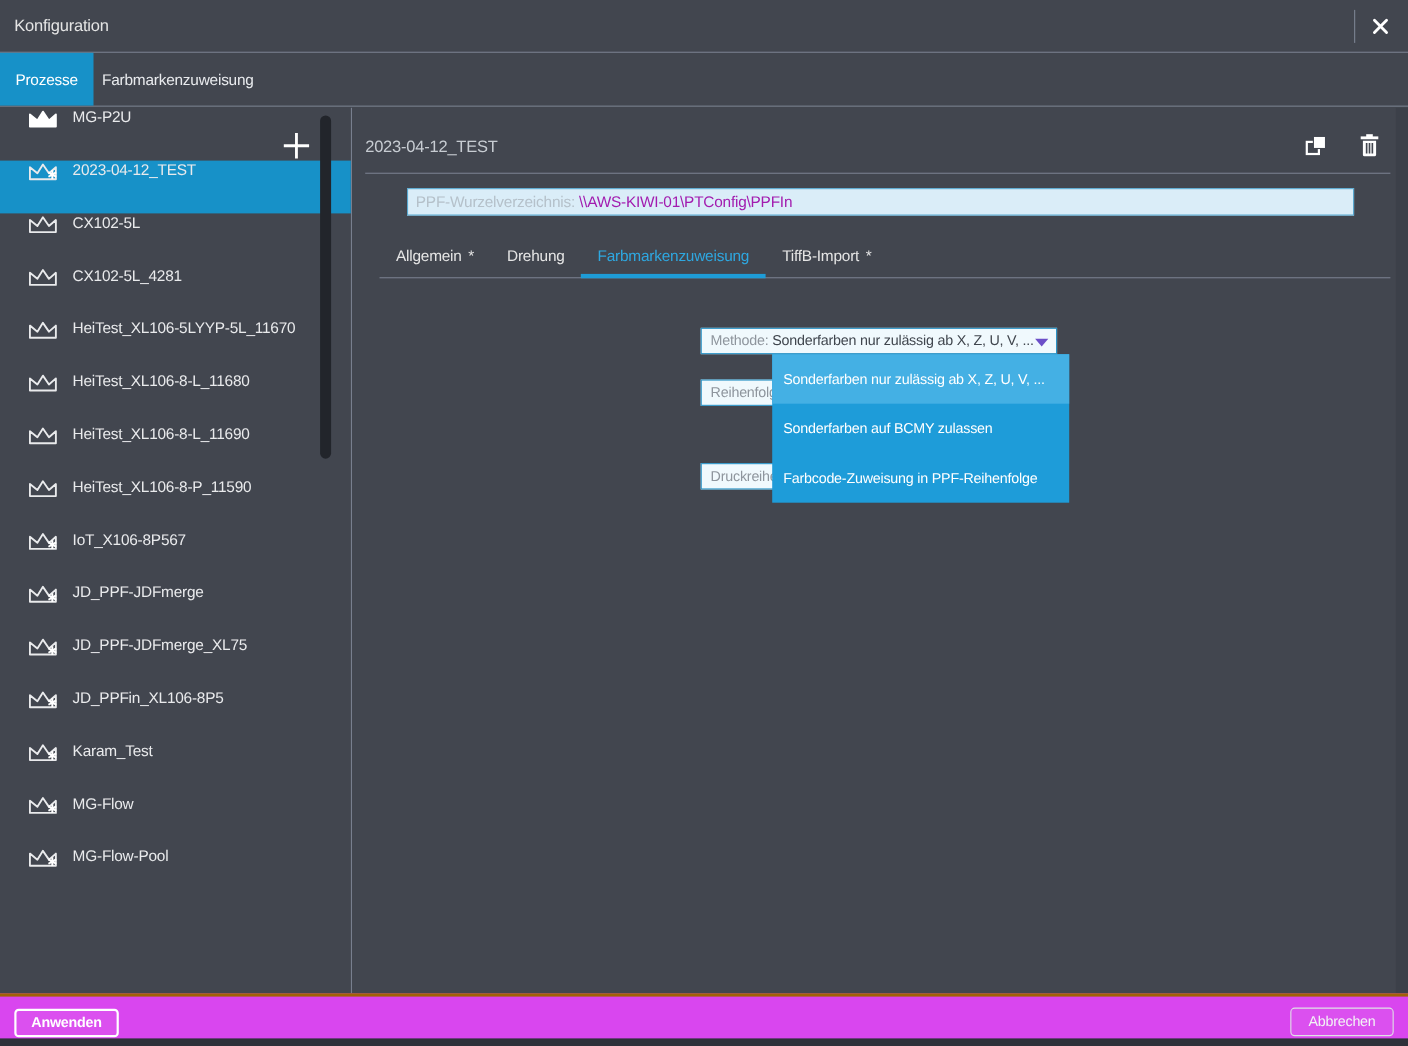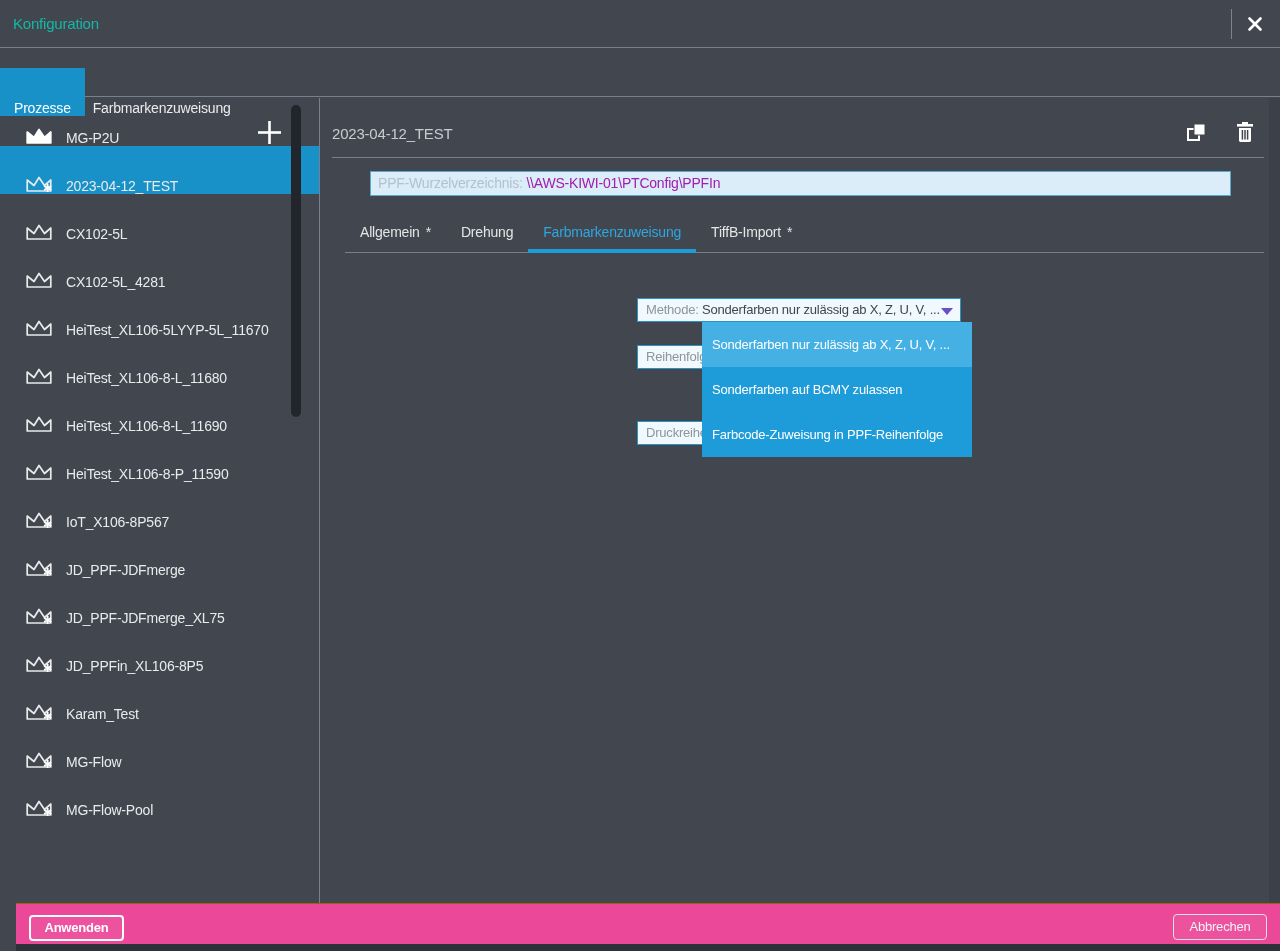--- a/index.html
+++ b/index.html
@@ -3,36 +3,36 @@
 <meta charset="utf-8">
 <style>
   * { margin:0; padding:0; box-sizing:border-box; }
   html,body { width:1280px; height:951px; background:#2e313a; }
   body { font-family:"Liberation Sans", sans-serif; letter-spacing:-0.2px; cursor:default; }
 
   .dialog { position:relative; width:1280px; height:951px; background:#42464f; overflow:hidden; }
 
   
   .titlebar { position:relative; height:48px; border-bottom:1px solid #787f8e; }
-  .win-title { position:absolute; left:13px; top:15px; font-size:15px; color:#14b8a6; }
+  .win-title { position:absolute; left:13px; top:15px; font-size:15px; color:#e5e5e5; }
   .title-divider { position:absolute; right:48px; top:9px; width:1px; height:30px; background:#7c8392; }
   .close-btn { position:absolute; right:13px; top:12px; width:24px; height:24px; display:flex; align-items:center; justify-content:center; cursor:pointer; }
 
   
   .tabbar { position:relative; height:49px; border-bottom:1px solid #787f8e; display:flex; }
-  .tab { height:100%; display:flex; align-items:flex-end; padding:0 14px; font-size:14px; color:#e9ebee; cursor:pointer;margin-top:20px; }
+  .tab { height:100%; display:flex; align-items:center; padding:0 14px; font-size:14px; color:#e9ebee; cursor:pointer; }
   .tab.active { background:#1791c8; color:#ffffff; }
   .tab + .tab { padding:0 16px 0 8px; }
 
   
   .body { position:absolute; top:98px; bottom:48px; left:0; right:0; display:flex; }
 
   
   .sidebar { position:relative; width:320px; border-right:1px solid #787f8e; overflow:hidden; }
-  .side-item { position:relative; height:48px; display:flex; align-items:flex-end; padding-left:26px; cursor:pointer; }
+  .side-item { position:relative; height:48px; display:flex; align-items:flex-start; padding-left:26px; cursor:pointer; }
   .side-item.selected { background:#1791c8; }
   .icon-wrap { position:relative; width:26px; height:20px; margin-right:14px; flex:0 0 auto; }
   .chart-icon { display:block; }
   .mod-star { position:absolute; left:17px; top:9px; color:#ffffff; font-size:11px; line-height:11px; }
   .side-label { font-size:14px; color:#e9eaec; white-space:nowrap; }
   .add-btn { position:absolute; left:256px; top:21px; width:27px; height:27px; cursor:pointer; }
   .side-scrollbar { position:absolute; left:291px; top:7px; width:10px; height:312px; border-radius:5px; background:#22252b; }
 
   
   .main { position:relative; flex:1; }
@@ -62,21 +62,21 @@
   .field-druckreihenfolge { left:317px; top:323px; width:324px; z-index:1; }
   .lf-label { color:#8e959d; }
   .lf-value { color:#40464e; }
   .dd-arrow { position:absolute; right:7px; top:9px; width:0; height:0; border-left:6px solid transparent; border-right:6px solid transparent; border-top:7px solid #6b4fc8; }
 
   .dd-panel { position:absolute; left:382px; top:224px; width:270px; z-index:5; background:#1e9cd9; }
   .dd-option { height:45px; line-height:45px; padding-left:10px; font-size:13px; color:#ffffff; white-space:nowrap; overflow:hidden; cursor:pointer; }
   .dd-option.highlighted { background:#44b0e4; }
 
   
-  .footer { position:absolute; left:16px; right:0; bottom:0; height:48px; border-top:1px solid #a16207; background:#ec4899; }
+  .footer { position:absolute; left:0; right:0; bottom:0; height:48px; border-top:3px solid #a16207; background:#d946ef; }
   .footer-strip { position:absolute; left:0; right:0; bottom:0; height:7px; background:#2e313a; }
   .btn { display:inline-block; height:26px; line-height:22px; border-radius:4px; color:#ffffff; font-size:13px; text-align:center; cursor:pointer; background:rgba(255,255,255,0.06); }
   .btn-apply { position:absolute; left:13px; top:11px; width:95px; border:2px solid #ffffff; font-weight:bold; }
   .footer-right { position:absolute; right:13px; top:10px; display:flex; gap:26px; }
   .btn-save { width:154px; border:2px solid #ffffff; font-weight:bold;margin-top:48px; }
   .btn-cancel { width:94px; border:1px solid #dfe2e6; line-height:24px; color:#f2f3f5; }
 </style>
 </head>
 <body>
 

